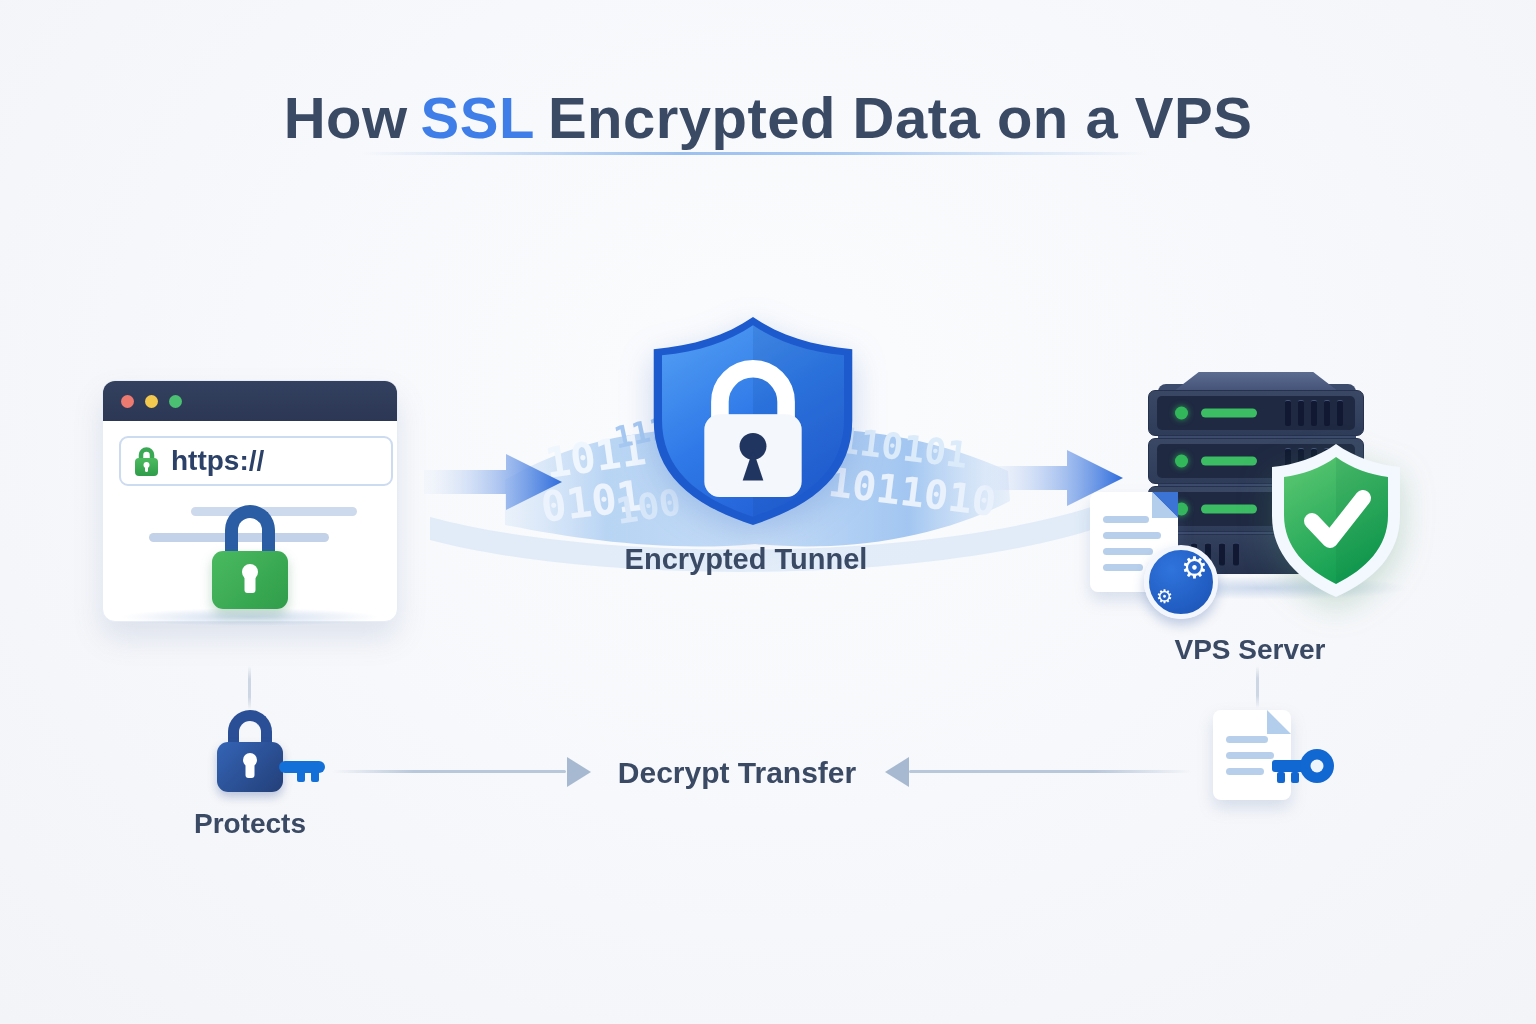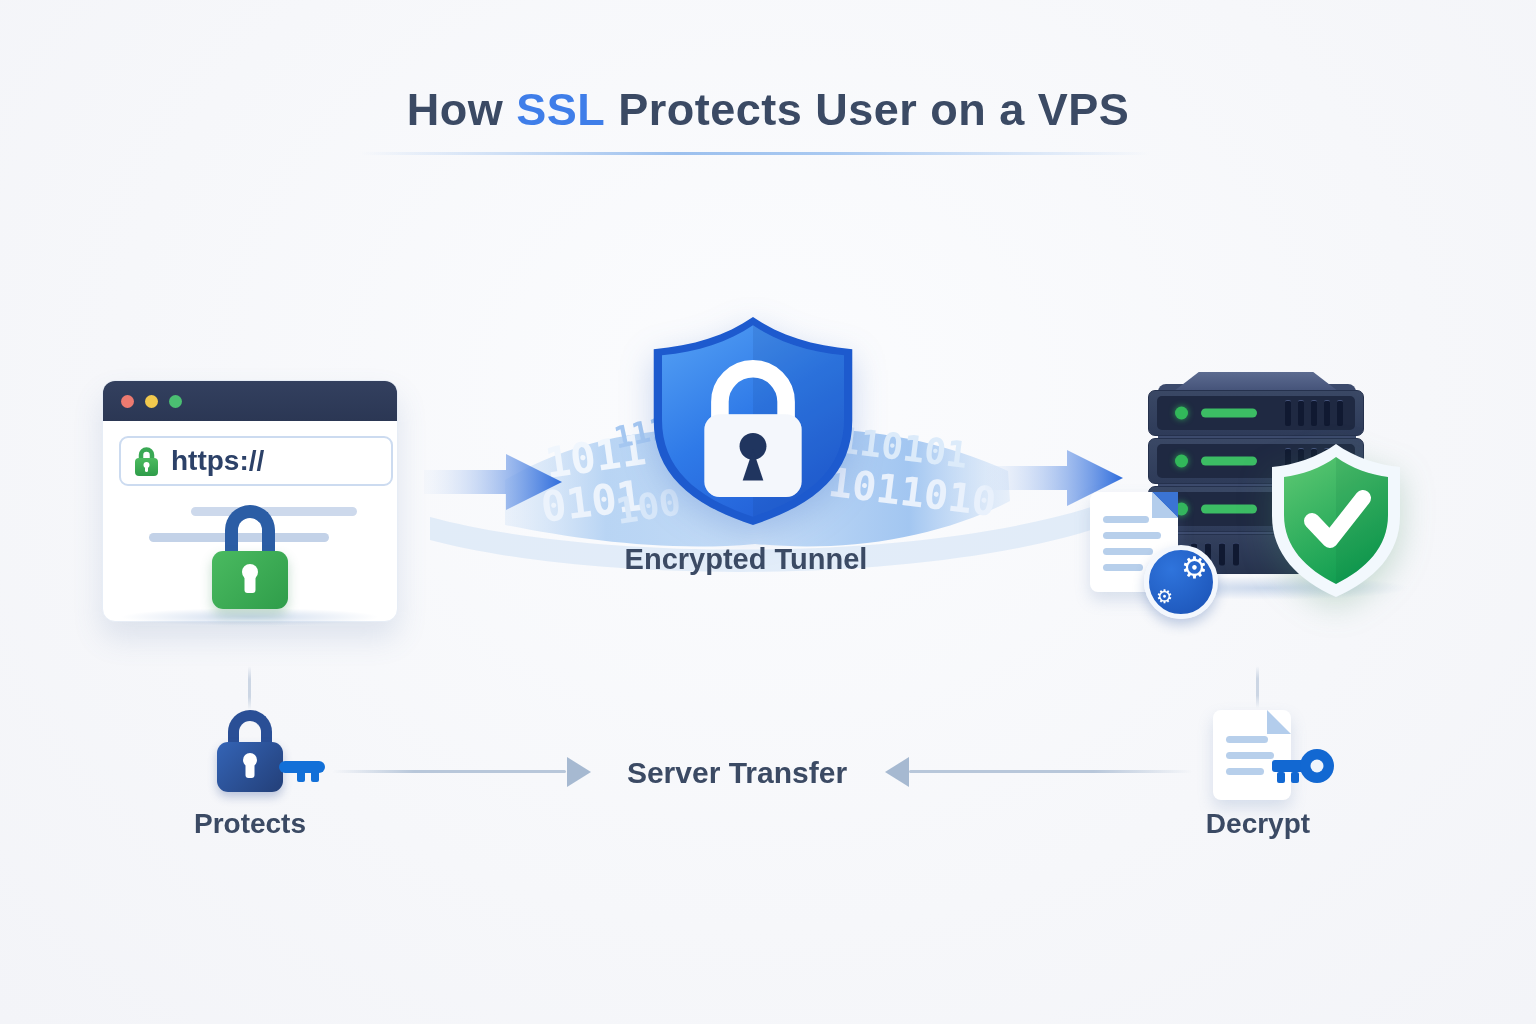--- a/index.html
+++ b/index.html
@@ -4,21 +4,21 @@
 <style>
   html,body{margin:0;padding:0;background:#eceef2;}
   #stage{
     position:relative;width:1536px;height:1024px;overflow:hidden;
     background:radial-gradient(ellipse at 50% 38%, #fbfcfe 0%, #f6f7fa 60%, #f3f4f8 100%);
     font-family:"Liberation Sans", sans-serif;
   }
   .abs{position:absolute;}
   .title{
     top:84px;left:0;width:1536px;display:flex;justify-content:center;gap:13px;
-    font-size:45px;font-weight:700;color:#3b4a64;letter-spacing:.5px;
+    font-size:58px;font-weight:700;color:#3b4a64;letter-spacing:.5px;
   }
   .title .hl{color:#3f7ee9;}
   .divider{
     top:152px;left:360px;width:790px;height:3px;border-radius:2px;
     background:linear-gradient(to right, rgba(160,195,240,0), #9cc0ee 40%, #a9c9f1 60%, rgba(160,195,240,0));
   }
   .node-label{font-size:28px;font-weight:700;color:#3b4a64;text-align:center;width:300px;}
   .small-line{height:9px;border-radius:5px;background:#c9d7ec;}
   .vconn{width:3px;border-radius:2px;background:linear-gradient(to bottom, rgba(204,214,228,0), #ccd6e4 30%, #ccd6e4 70%, rgba(204,214,228,0));}
   .hline{height:3px;border-radius:2px;}
@@ -56,21 +56,21 @@
   .gear{position:absolute;color:#ffffff;line-height:1;}
 </style>
 </head>
 <body>
 
 <div id="stage">
 
   <div class="abs title">
     <span>How</span>
     <span class="hl">SSL</span>
-    <span>Protects User on a VPS</span>
+    <span>Encrypted Data on a VPS</span>
   </div>
   <div class="abs divider"></div>
 
   <svg class="abs" style="left:420px;top:405px;" width="700" height="170" viewBox="0 0 700 170">
     <defs>
       <linearGradient id="bandg" x1="0" y1="0" x2="1" y2="0">
         <stop offset="0" stop-color="#bcd6f4" stop-opacity=".25"></stop>
         <stop offset=".2" stop-color="#a3c8f1" stop-opacity=".75"></stop>
         <stop offset=".5" stop-color="#c4dcf7" stop-opacity=".95"></stop>
         <stop offset=".8" stop-color="#93bdef" stop-opacity=".85"></stop>
@@ -233,54 +233,54 @@
         <linearGradient id="gsh" x1="0" y1="0" x2=".5" y2="1">
       <stop offset="0" stop-color="#5fc973"></stop>
           <stop offset="1" stop-color="#129e51"></stop>
     </linearGradient>
       </defs>
     <path d="M70,3 C88,16 112,24 134,26 L134,75 C134,113 108,139 70,156 C32,139 6,113 6,75 L6,26 C28,24 52,16 70,3 Z" fill="#f2f8fd"></path>
     <path d="M70,16 C85,27 105,34 122,36 L122,74 C122,106 100,128 70,143 C40,128 18,106 18,74 L18,36 C35,34 55,27 70,16 Z" fill="url(#gsh)"></path>
     <path d="M70,16 C85,27 105,34 122,36 L122,74 C122,106 100,128 70,143 L70,16 Z" fill="#0a6b38" opacity=".12"></path>
     <path d="M46,80 L64,99 L97,57" stroke="#ffffff" stroke-width="16" stroke-linecap="round" stroke-linejoin="round" fill="none"></path>
   </svg>
+  <div class="abs node-label" style="left:1100px;top:634px;">VPS Server</div>
   <div class="abs vconn" style="left:1256px;top:666px;height:42px;"></div>
 
   <div class="abs" style="left:217px;top:710px;width:110px;height:82px;">
     <div class="shackle" style="position:absolute;left:11px;top:0;width:22px;height:38px;border-width:11px;border-color:#2a4f96;"></div>
     <div class="lockbody" style="position:absolute;top:32px;width:66px;height:50px;background:linear-gradient(135deg,#3464b6,#233f78);box-shadow:0 5px 10px rgba(50,80,150,.3);">
       <span class="keyhole-c" style="top:11px;width:14px;height:14px;"></span>
       <span class="keyhole-s" style="top:21px;width:9px;height:15px;"></span>
     </div>
     <svg style="position:absolute;left:62px;top:48px;" width="50" height="30" viewBox="0 0 50 30">
       <rect x="0" y="3" width="46" height="12" rx="6" fill="#1270d8"></rect>
       <rect x="18" y="13" width="8" height="11" rx="2" fill="#1270d8"></rect>
       <rect x="32" y="13" width="8" height="11" rx="2" fill="#1270d8"></rect>
     </svg>
   </div>
   <div class="abs node-label" style="left:100px;top:808px;">Protects</div>
 
   <div class="abs hline" style="left:332px;top:770px;width:234px;background:linear-gradient(to right, rgba(184,199,218,0), #b8c7da 35%);"></div>
   <div class="abs tri-r" style="left:567px;top:757px;"></div>
 
-  <div class="abs node-label" style="left:587px;top:756px;font-size:30px;">Server Transfer</div>
+  <div class="abs node-label" style="left:587px;top:756px;font-size:30px;">Decrypt Transfer</div>
 
   <div class="abs tri-l" style="left:885px;top:757px;"></div>
   <div class="abs hline" style="left:909px;top:770px;width:284px;background:linear-gradient(to right, #b8c7da 65%, rgba(184,199,218,0));"></div>
 
   <div class="abs" style="left:1213px;top:710px;width:120px;height:92px;">
     <div class="doc" style="position:absolute;left:0;top:0;width:78px;height:90px;">
       <span class="fold" style="width:0;height:0;border-right:24px solid transparent;border-bottom:24px solid #b3cdec;"></span>
       <span class="docline" style="top:26px;width:42px;"></span>
       <span class="docline" style="top:42px;width:48px;"></span>
       <span class="docline" style="top:58px;width:38px;"></span>
     </div>
     <svg style="position:absolute;left:59px;top:36px;" width="64" height="46" viewBox="0 0 64 46">
       <rect x="0" y="14" width="36" height="12" rx="3" fill="#1268d2"></rect>
       <rect x="5" y="26" width="8" height="11" rx="2" fill="#1268d2"></rect>
       <rect x="19" y="26" width="8" height="11" rx="2" fill="#1268d2"></rect>
       <circle cx="45" cy="20" r="17" fill="#1268d2"></circle>
       <circle cx="45" cy="20" r="6.5" fill="#eef4fc"></circle>
     </svg>
   </div>
-  <div class="abs node-label" style="left:1108px;top:808px;">Decrypt</div>
 
 </div>
 
 </body></html>

